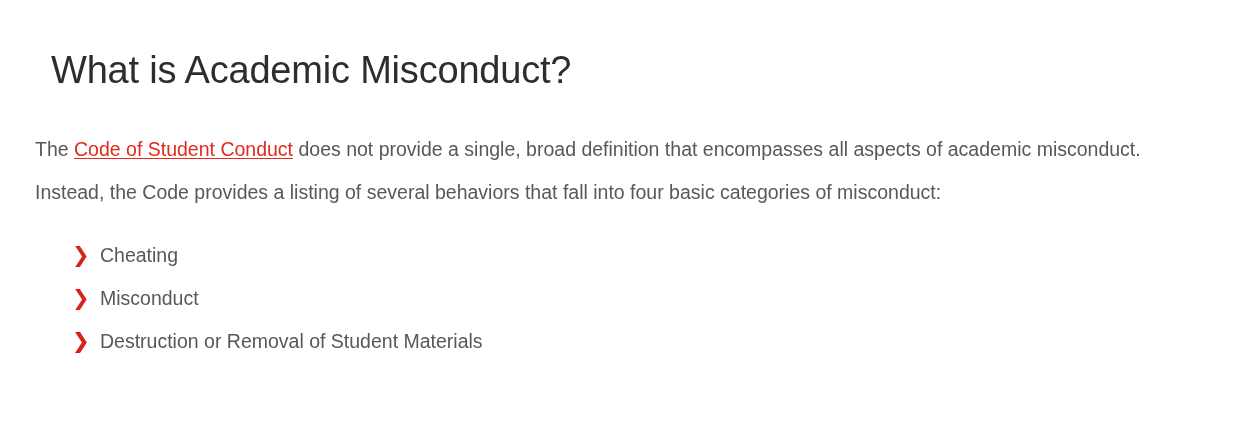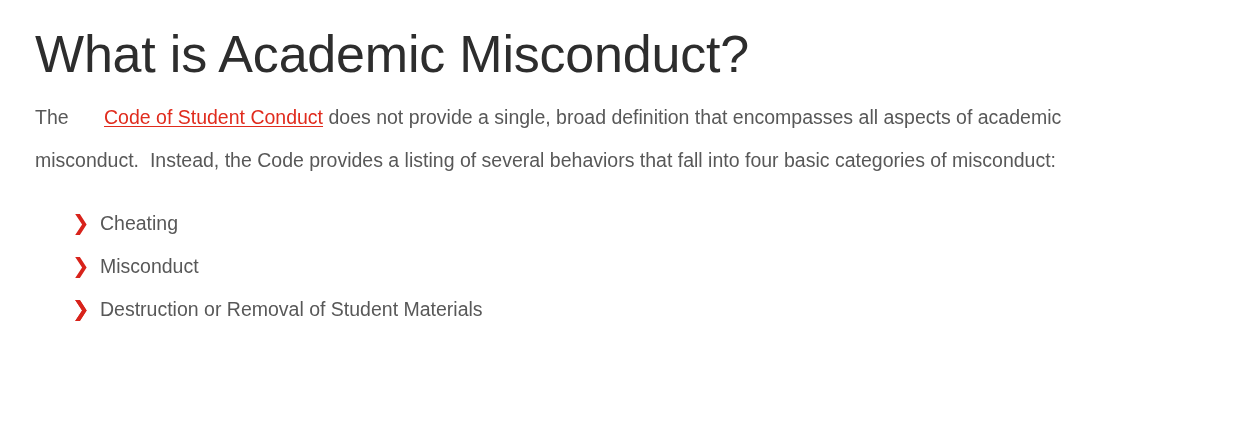--- a/index.html
+++ b/index.html
@@ -18,23 +18,23 @@
   .page {
     position: relative;
     width: 1246px;
     height: 448px;
     background: #ffffff;
     box-sizing: border-box;
     padding: 0 0 0 35px;
   }
 
   .page-title {
-    margin: 0;
+    margin: 16px;
     padding-top: 28px;
-    font-size: 52px;
+    font-size: 38px;
     line-height: 52px;
     font-weight: 400;
     letter-spacing: -0.2px;
     color: #2d2d2d;
     white-space: nowrap;
   }
 
   .intro-paragraph {
     margin: 0;
     padding-top: 16px;
@@ -45,21 +45,20 @@
     text-align: left;
     white-space: pre-wrap;
   }
 
   .conduct-link {
     color: #e02b1d;
     text-decoration: underline;
     text-decoration-color: #e02b1d;
     text-underline-offset: 2px;
     cursor: pointer;
-    margin-left: 30px;
   }
 
   .category-list {
     list-style: none;
     margin: 0;
     padding: 0;
     padding-top: 20px;
   }
 
   .category-item {

